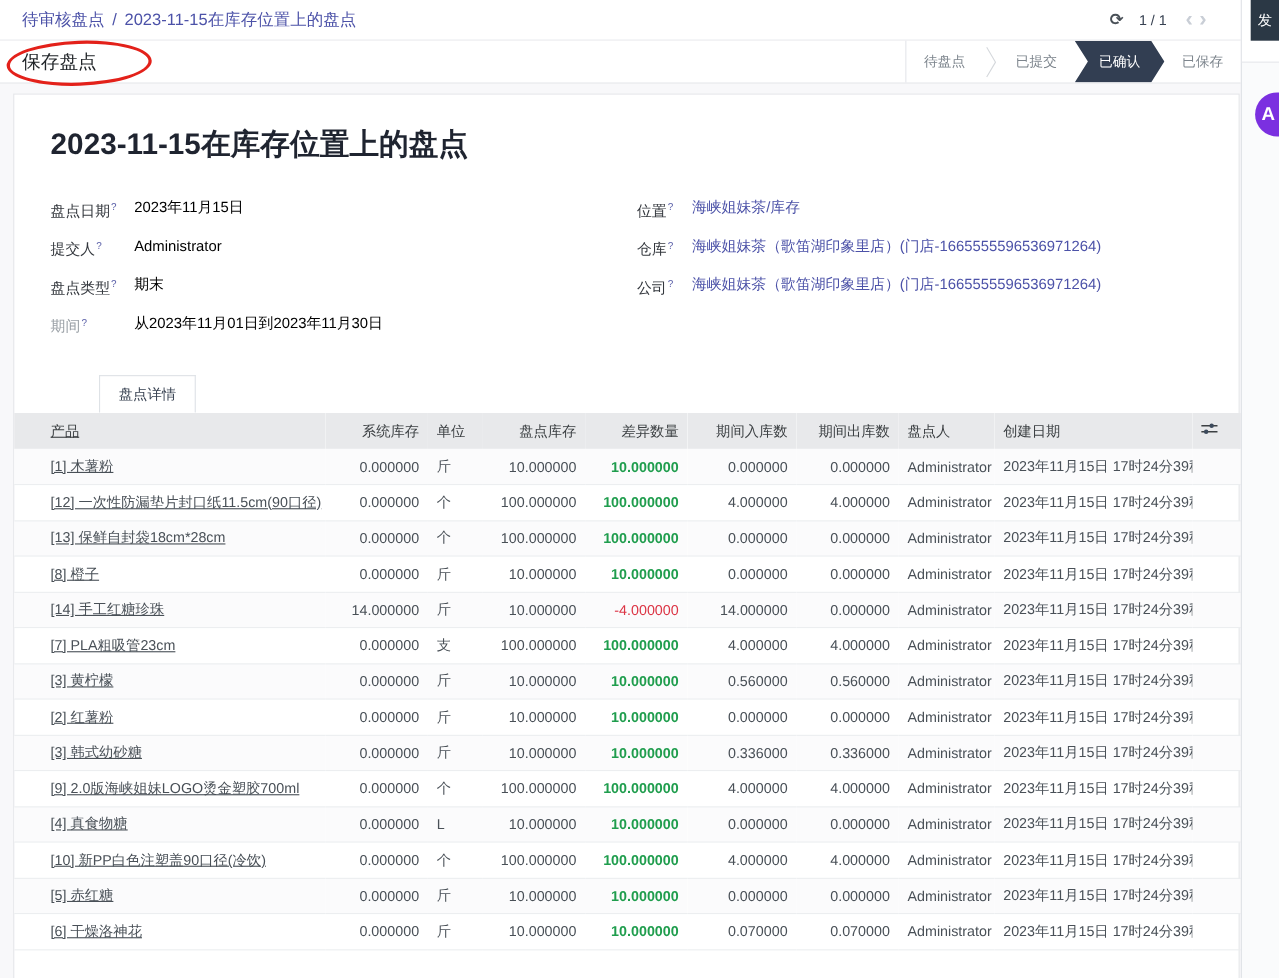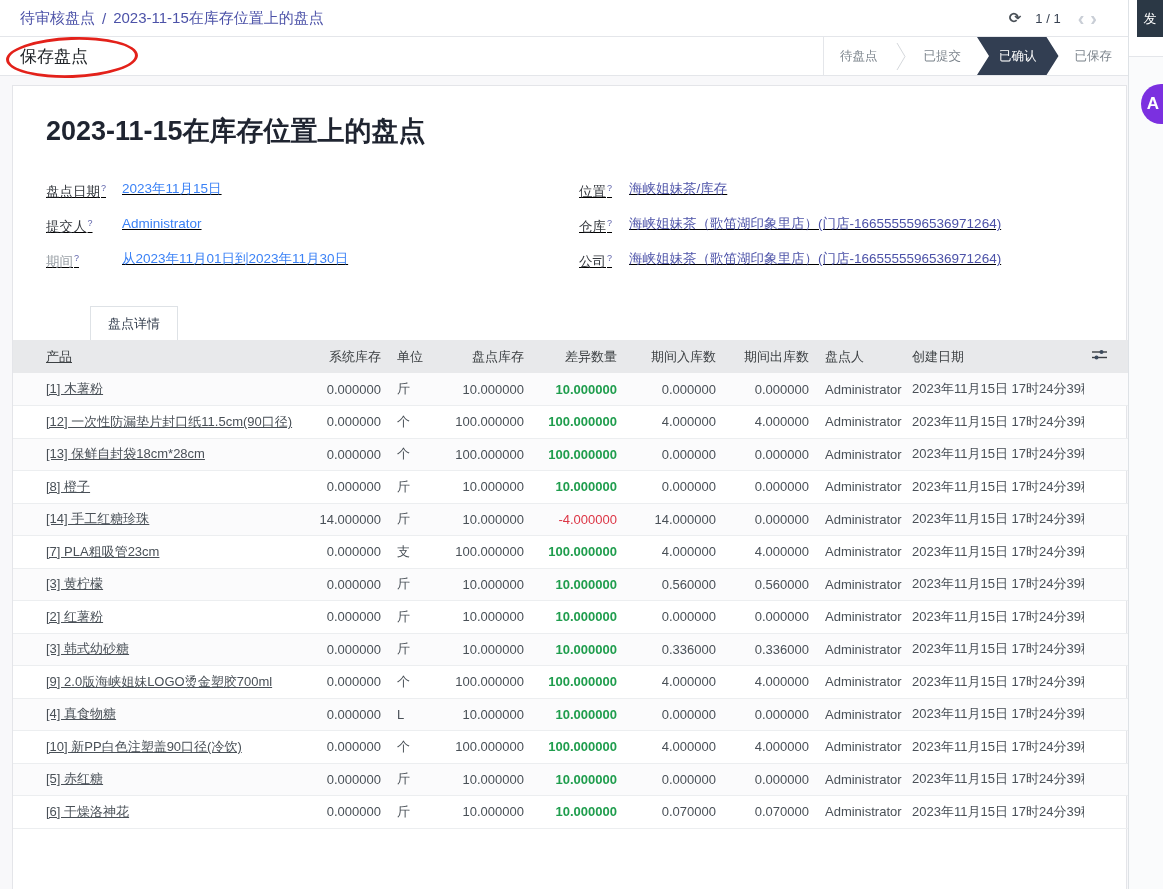--- a/index.html
+++ b/index.html
@@ -43,30 +43,30 @@
   
   .annotation-ellipse { position:absolute; left:6px; top:37px; width:132px; height:41px;
     border:3px solid #e3211a; border-radius:50%; transform:rotate(-2deg); z-index:50; pointer-events:none; }
 
   
   .sheet { position:absolute; left:12px; top:85px; width:1115px; height:820px;
     background:#fff; border:1px solid #e4e5e9; }
   .sheet-inner { padding:27px 0 0 0; }
   .sheet-title { font-size:27px; font-weight:700; color:#1f2430; padding:0 33px; letter-spacing:0; }
 
-  .fields { display:flex; padding:30px 27px 0 33px;text-decoration:underline; }
+  .fields { display:flex; padding:30px 27px 0 33px; }
   .fields-col-left { width:533px; }
   .fields-col-right { flex:1; }
   .field-row { display:flex; margin-bottom:13px; font-size:13.5px; line-height:19px; }
   .field-label { color:#33373d; font-weight:500; }
   .fields-col-left .field-label { width:76px; }
   .fields-col-right .field-label { width:50px; }
   .field-label.muted { color:#9aa0a6; font-weight:400; }
   .qmark { font-size:9px; color:#5a5fa8; vertical-align:5px; margin-left:1px; }
-  .field-value { color:#3b82f6; }
+  .field-value { color:#000000; }
   .field-value.link { color:#4c52a8; cursor:pointer; }
 
   
   .tab-row { margin:22px 0 0 33px; display:flex;padding-left:44px; }
   .tab { height:34px; line-height:33px; padding:0 17px; font-size:13px; color:#374151;
     background:#fff; border:1px solid #dee2e6; border-bottom:none; cursor:pointer; }
 
   
   table { width:100%; border-collapse:collapse; table-layout:fixed; font-size:13px; }
   thead th { background:#e8e9eb; color:#3c4043; font-weight:500; height:33px; padding:0 8px;
@@ -124,20 +124,24 @@
 
       <div class="fields">
         <div class="fields-col-left">
           <div class="field-row">
             <span class="field-label"><span>盘点日期</span><span class="qmark">?</span></span>
             <span class="field-value">2023年11月15日</span>
           </div>
           <div class="field-row">
             <span class="field-label"><span>提交人</span><span class="qmark">?</span></span>
             <span class="field-value">Administrator</span>
+          </div>
+          <div class="field-row">
+            <span class="field-label"><span>盘点类型</span><span class="qmark">?</span></span>
+            <span class="field-value">期末</span>
           </div>
           <div class="field-row">
             <span class="field-label muted"><span>期间</span><span class="qmark">?</span></span>
             <span class="field-value">从2023年11月01日到2023年11月30日</span>
           </div>
         </div>
         <div class="fields-col-right">
           <div class="field-row">
             <span class="field-label"><span>位置</span><span class="qmark">?</span></span>
             <span class="field-value link">海峡姐妹茶/库存</span>

